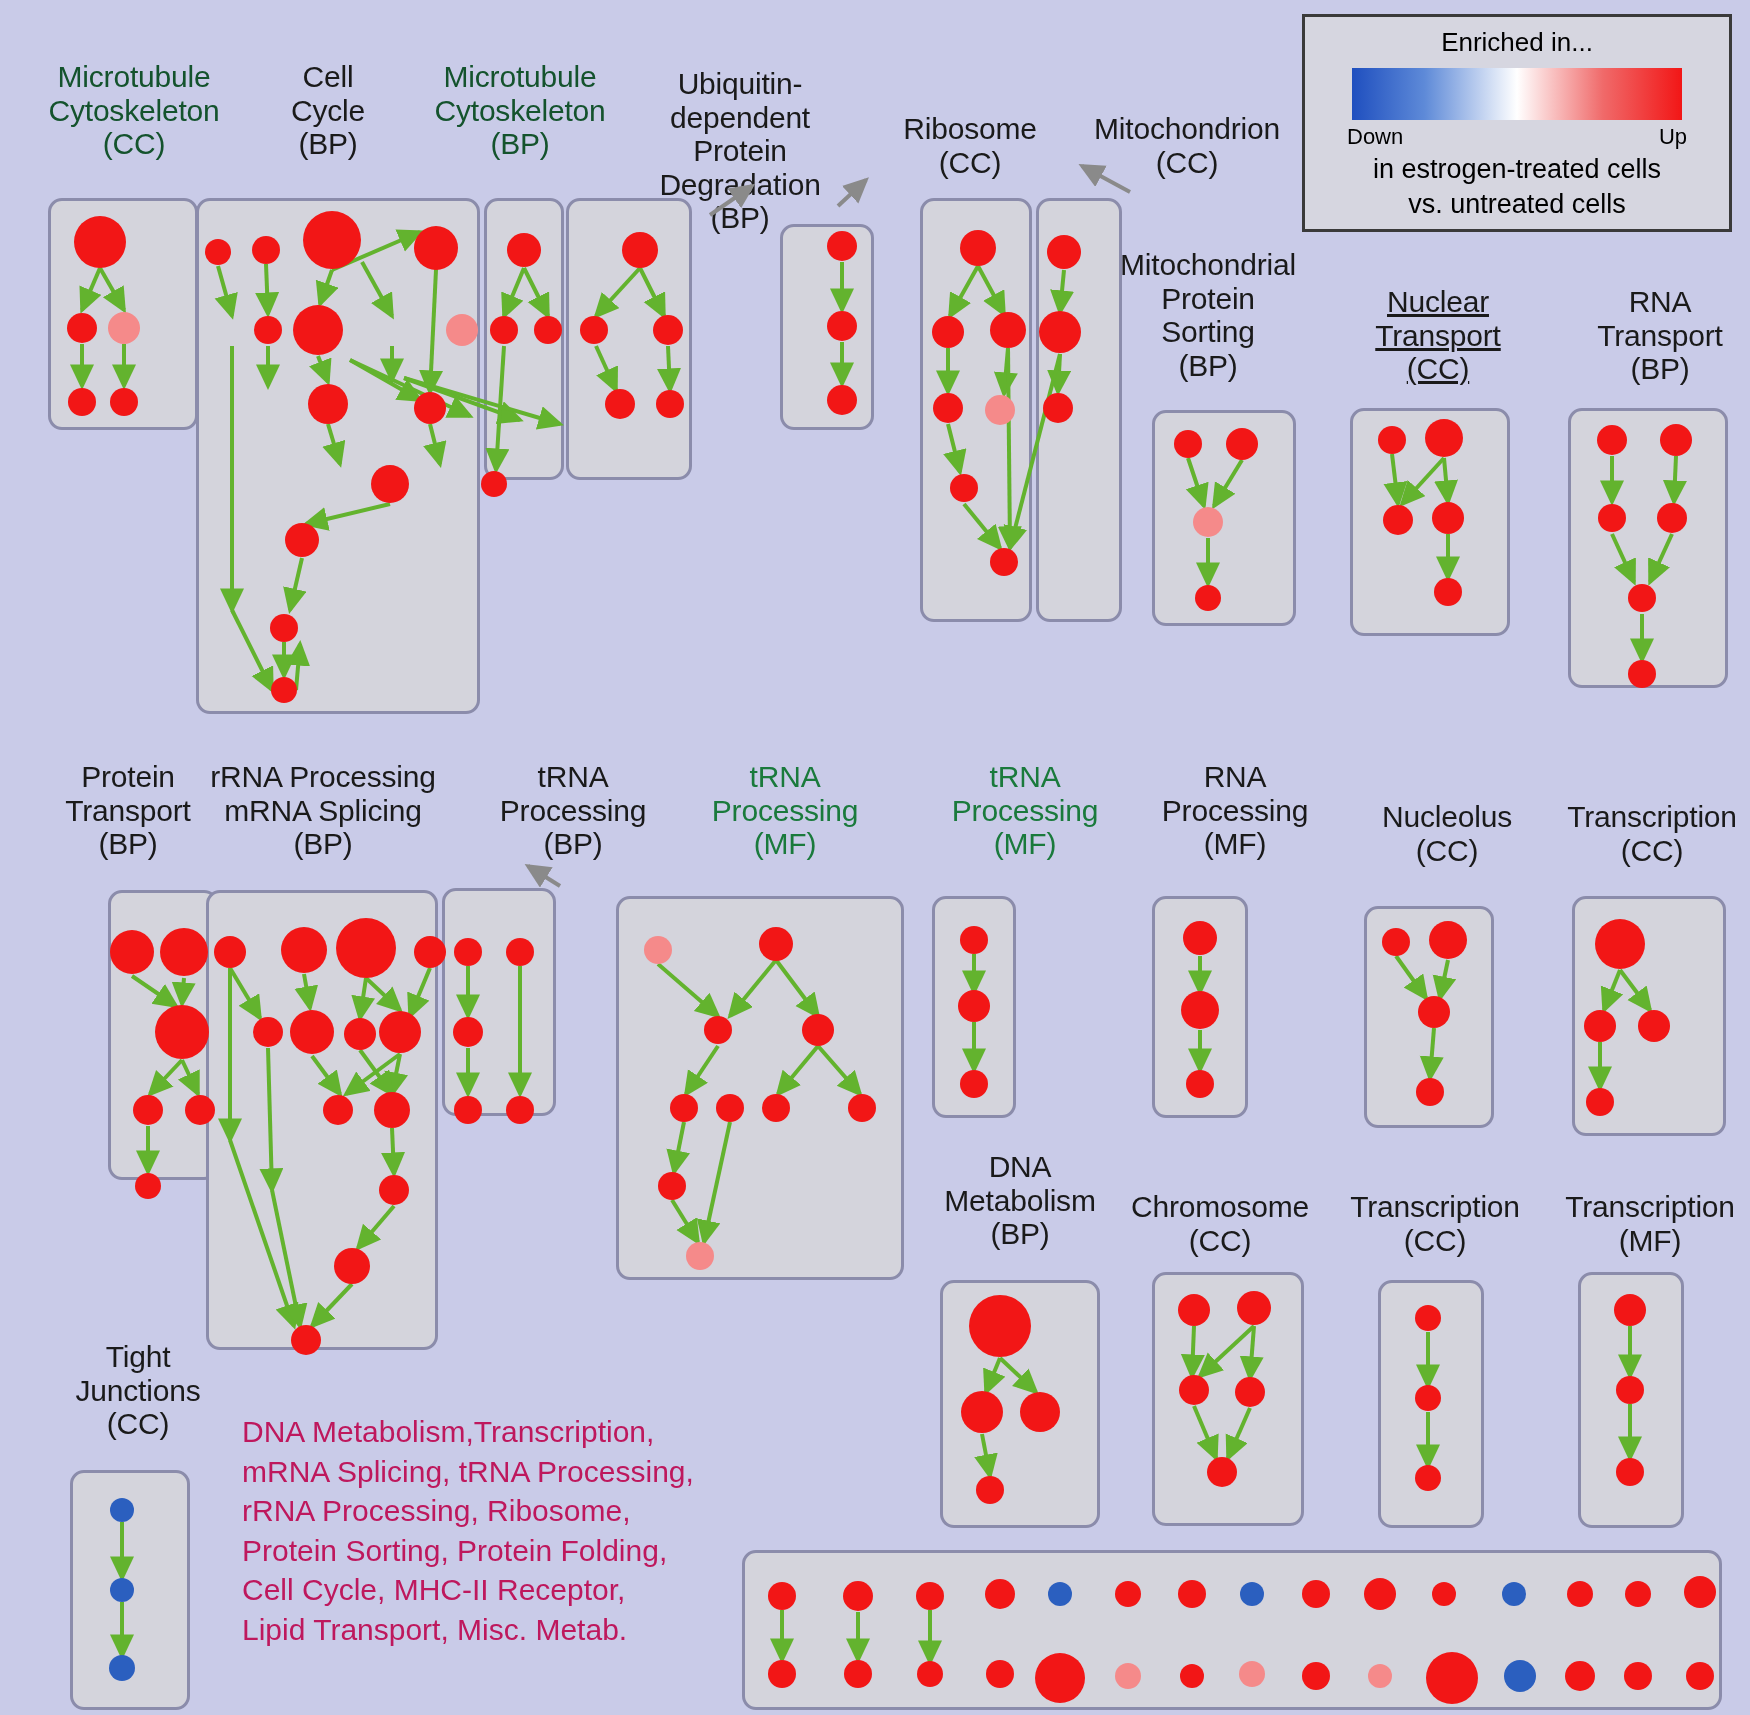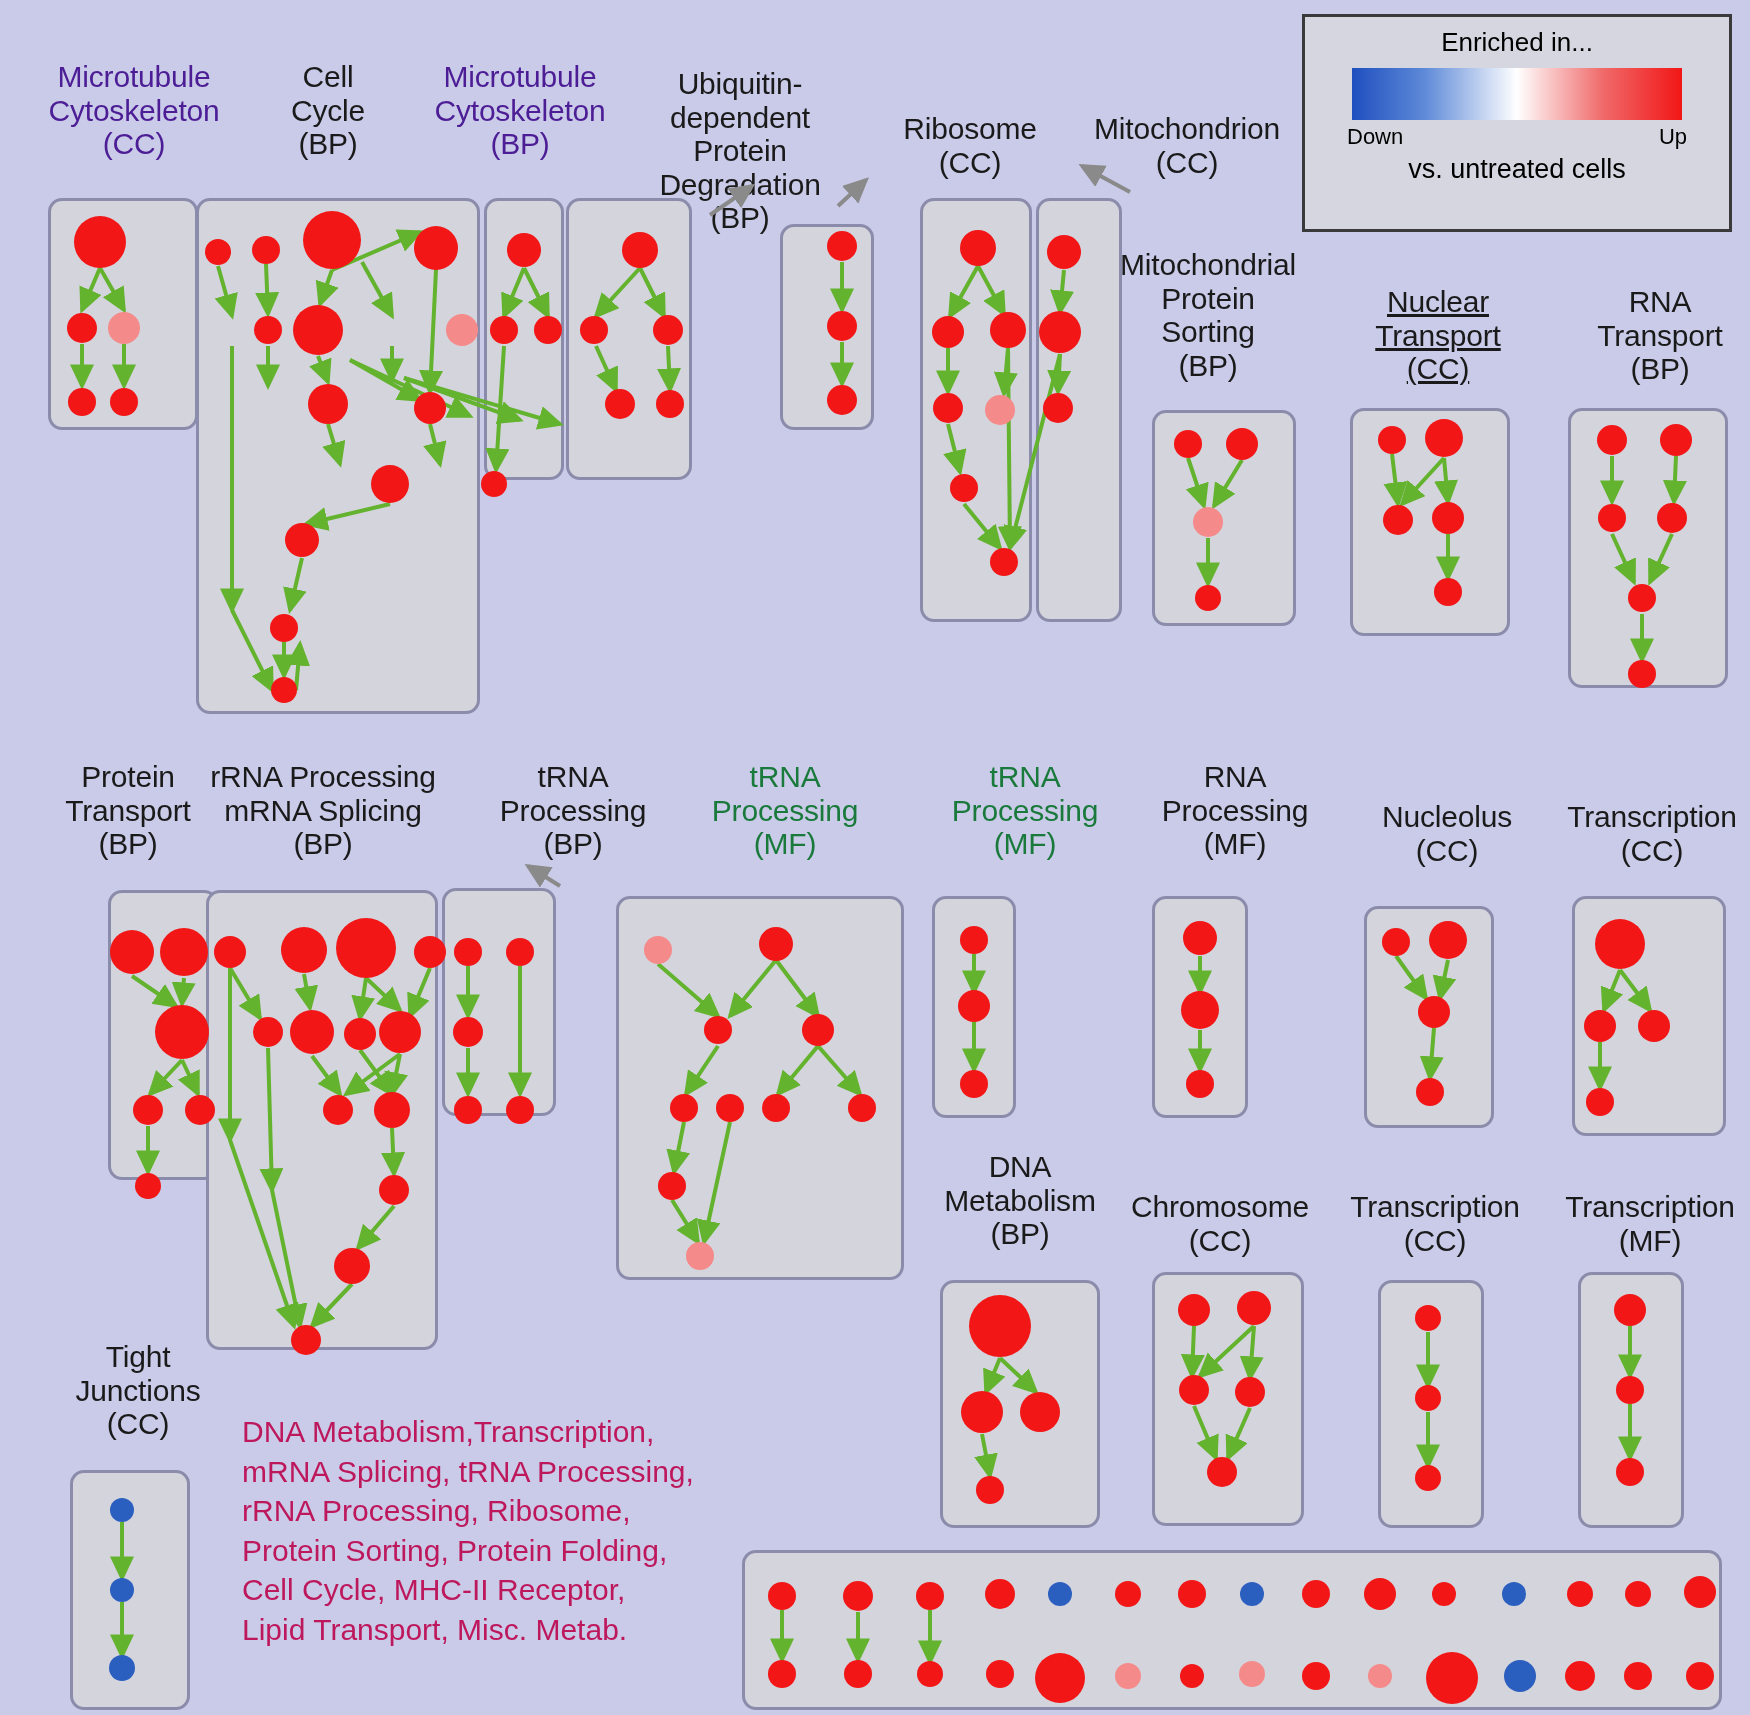--- a/index.html
+++ b/index.html
@@ -20,21 +20,21 @@
   }
   .label{
     position:absolute;
     color:#1a1a1a;
     font-size:30px;
     line-height:1.12;
     text-align:center;
     white-space:pre-line;
     letter-spacing:-0.2px;
   }
-  .label.blue{color:#4c1d95;}
+  .label.blue{color:#14532d;}
   .label.green{color:#1a7a3c;}
   .legend{
     position:absolute;
     right:18px;top:14px;
     width:430px;height:218px;
     background:#d6d6e0;
     border:3px solid #3a3a3a;
     box-sizing:border-box;
     text-align:center;
   }
@@ -64,20 +64,21 @@
 
 <div id="canvas">
 
   <div class="legend">
     <div class="title">Enriched in...</div>
     <div class="bar"></div>
     <div class="ends">
       <span>Down</span>
       <span>Up</span>
     </div>
+    <div class="sub">in estrogen-treated cells</div>
     <div class="sub">vs. untreated cells</div>
   </div>
 
   <div class="blurb" style="left:242px;top:1412px;width:520px;">DNA Metabolism,Transcription,
 mRNA Splicing, tRNA Processing,
 rRNA Processing, Ribosome,
 Protein Sorting, Protein Folding,
 Cell Cycle, MHC-II Receptor,
 Lipid Transport, Misc. Metab.</div>
 

